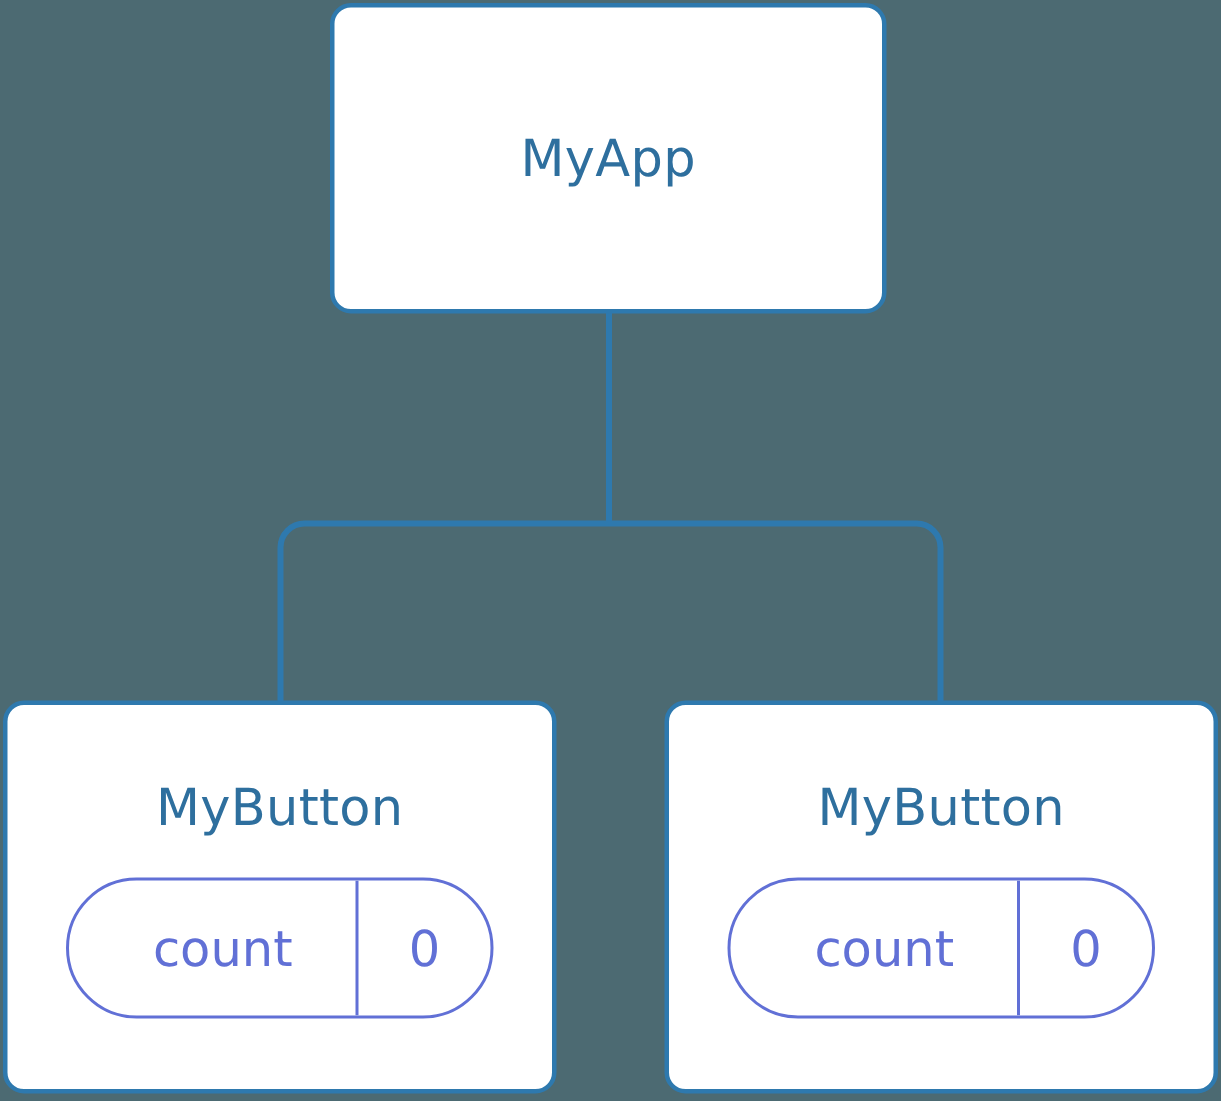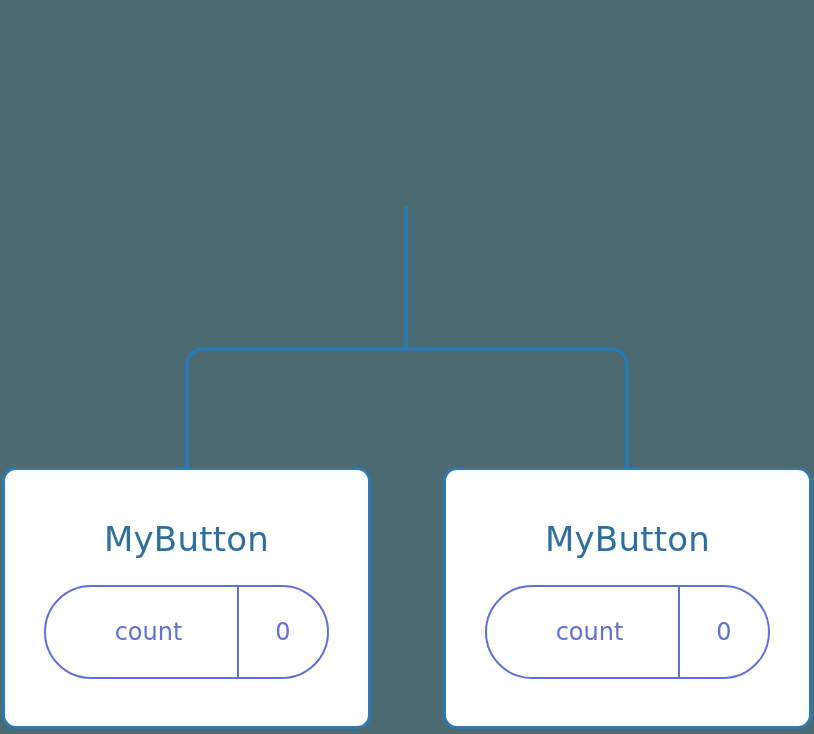--- a/index.html
+++ b/index.html
@@ -88,21 +88,21 @@
     border-radius: 47px;
     background: #ffffff;
     overflow: hidden;
   }
   .pill-key,
   .pill-value {
     display: flex;
     align-items: center;
     justify-content: center;
     color: #6170d6;
-    font-size: 24px;
+    font-size: 33px;
     line-height: 1;
     white-space: nowrap;
   }
   .pill-key {
     width: 177px;
     padding-left: 14px;
   }
   .pill-value {
     width: 88px;
     border-left: 2px solid #6170d6;
@@ -115,20 +115,23 @@
 
   <svg id="edges" viewBox="0 0 814 734" width="814" height="734" xmlns="http://www.w3.org/2000/svg" aria-hidden="true">
 
     <path d="M 406 206 L 406 349" fill="none" stroke="#2e79ae" stroke-width="4" stroke-linecap="butt"></path>
 
     <path d="M 406 349 L 203 349 A 16 16 0 0 0 187 365 L 187 470" fill="none" stroke="#2e79ae" stroke-width="4" stroke-linecap="butt"></path>
 
     <path d="M 406 349 L 611 349 A 16 16 0 0 1 627 365 L 627 470" fill="none" stroke="#2e79ae" stroke-width="4" stroke-linecap="butt"></path>
   </svg>
 
+  <div class="node" id="node-root">
+    <div class="node-title">MyApp</div>
+  </div>
 
   <div class="node node-child" id="node-child-0">
     <div class="node-title">MyButton</div>
     <div class="state-pill">
       <div class="pill-key">count</div>
       <div class="pill-value">0</div>
     </div>
   </div>
 
   <div class="node node-child" id="node-child-1">

